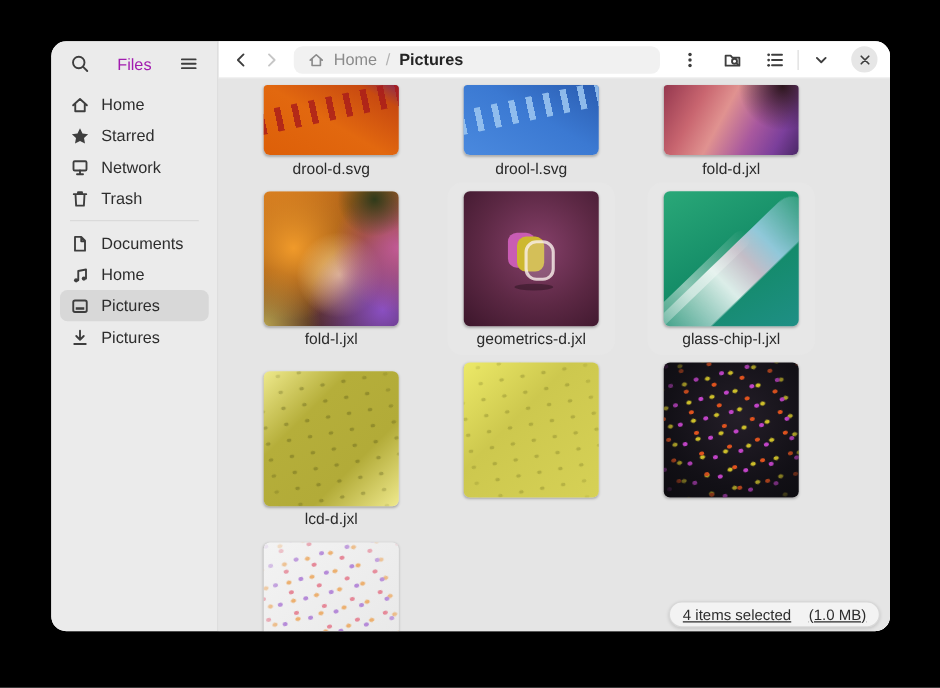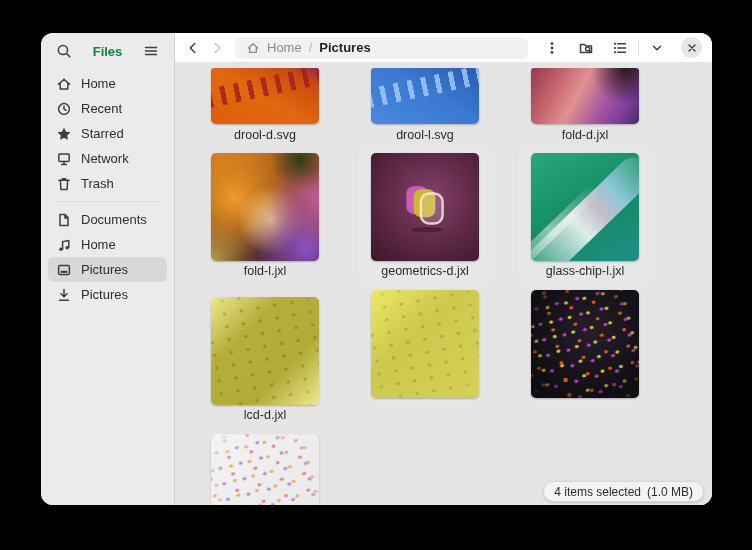--- a/index.html
+++ b/index.html
@@ -7,21 +7,21 @@
     font-family:"Liberation Sans","DejaVu Sans",sans-serif; }
 
   .window { position:absolute; left:41px; top:33px; width:671px; height:472px;
     border-radius:12px; overflow:hidden; display:flex; background:#fff;
     box-shadow:0 10px 30px rgba(0,0,0,.6); }
 
   
   .sidebar { width:134px; background:#ebebeb; border-right:1px solid #d2d2d2;
     display:flex; flex-direction:column; flex-shrink:0; }
   .sidebar-header { height:36px; display:flex; align-items:center; padding:0 11px; }
-  .sidebar-title { flex:1; text-align:center; font-size:13px; font-weight:bold; color:#15803d; }
+  .sidebar-title { flex:1; text-align:center; font-size:13px; font-weight:normal; color:#a21caf; }
   .icon-btn { width:24px; height:24px; border:none; background:transparent; border-radius:6px;
     display:flex; align-items:center; justify-content:center; padding:0; cursor:pointer; }
   .nav-list { padding:2px 7px 0 7px; }
   .nav-item { height:25px; display:flex; align-items:center; gap:9px; padding:0 8px;
     border-radius:6px; cursor:pointer; }
   .nav-item.active { background:#d8d8d8; }
   .nav-label { font-size:13px; color:#2d2d2d; }
   .nav-sep { height:1px; background:#dadada; margin:5px 8px; }
 
   
@@ -120,22 +120,22 @@
     background-position:0 0,8px 6px,14px 3px;
     -webkit-mask-image:radial-gradient(ellipse at 52% 48%,#000 40%,transparent 75%);
     mask-image:radial-gradient(ellipse at 52% 48%,#000 40%,transparent 75%); }
   .t-pixels-d { --d1:#c244c8; --d2:#e0531e; --d3:#cdbf2a; }
   .t-pixels-l { background:linear-gradient(135deg,#f3f3f3 0%,#e7e7e7 100%);
     --d1:#b58ad8; --d2:#e58898; --d3:#ecb070; }
 
   
   .status-pill { position:absolute; right:8px; bottom:3px; height:21px; z-index:5;
     background:#f3f3f3; border:1px solid #d8d8d8; border-radius:11px;
-    display:flex; align-items:center; gap:6px; padding:0 10px;
-    font-size:12px; color:#2d2d2d; box-shadow:0 1px 3px rgba(0,0,0,.15); }
+    display:flex; align-items:center; gap:14px; padding:0 10px;
+    font-size:12px; color:#2d2d2d; box-shadow:0 1px 3px rgba(0,0,0,.15);text-decoration:underline; }
 </style>
 </head>
 <body>
 
 <div class="window">
 
   <div class="sidebar">
     <div class="sidebar-header">
       <button class="icon-btn">
         <svg class="ic" viewBox="0 0 16 16">
@@ -150,27 +150,20 @@
           </svg>
       </button>
     </div>
 
     <div class="nav-list">
       <div class="nav-item">
         <svg class="ic" viewBox="0 0 16 16">
             <path d="M2.5 8.2 8 3.2l5.5 5M4.2 7v6h7.6V7"></path>
           </svg>
         <span class="nav-label">Home</span>
-      </div>
-      <div class="nav-item">
-        <svg class="ic" viewBox="0 0 16 16">
-            <circle cx="8" cy="8" r="5.4"></circle>
-            <path d="M8 5.2V8l2.1 1.3"></path>
-          </svg>
-        <span class="nav-label">Recent</span>
       </div>
       <div class="nav-item">
         <svg class="ic" viewBox="0 0 16 16" style="fill:#3e3e3e;stroke:none">
             <path d="M8 1.6l2 4.1 4.5.6-3.3 3.1.8 4.4L8 11.7l-4 2.1.8-4.4L1.5 6.3 6 5.7z"></path>
           </svg>
         <span class="nav-label">Starred</span>
       </div>
       <div class="nav-item">
         <svg class="ic" viewBox="0 0 16 16">
             <rect x="2.8" y="3" width="10.4" height="7.4" rx="1"></rect>

